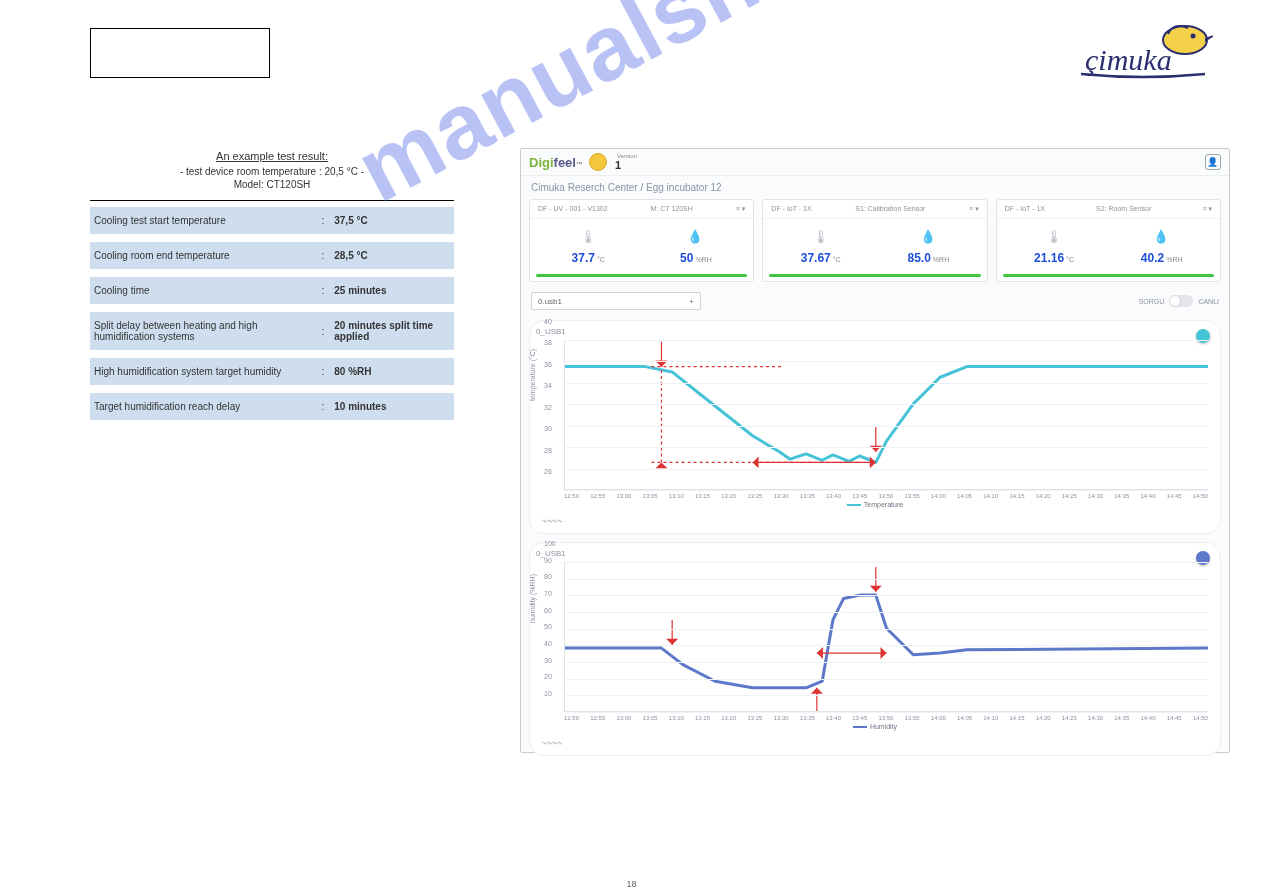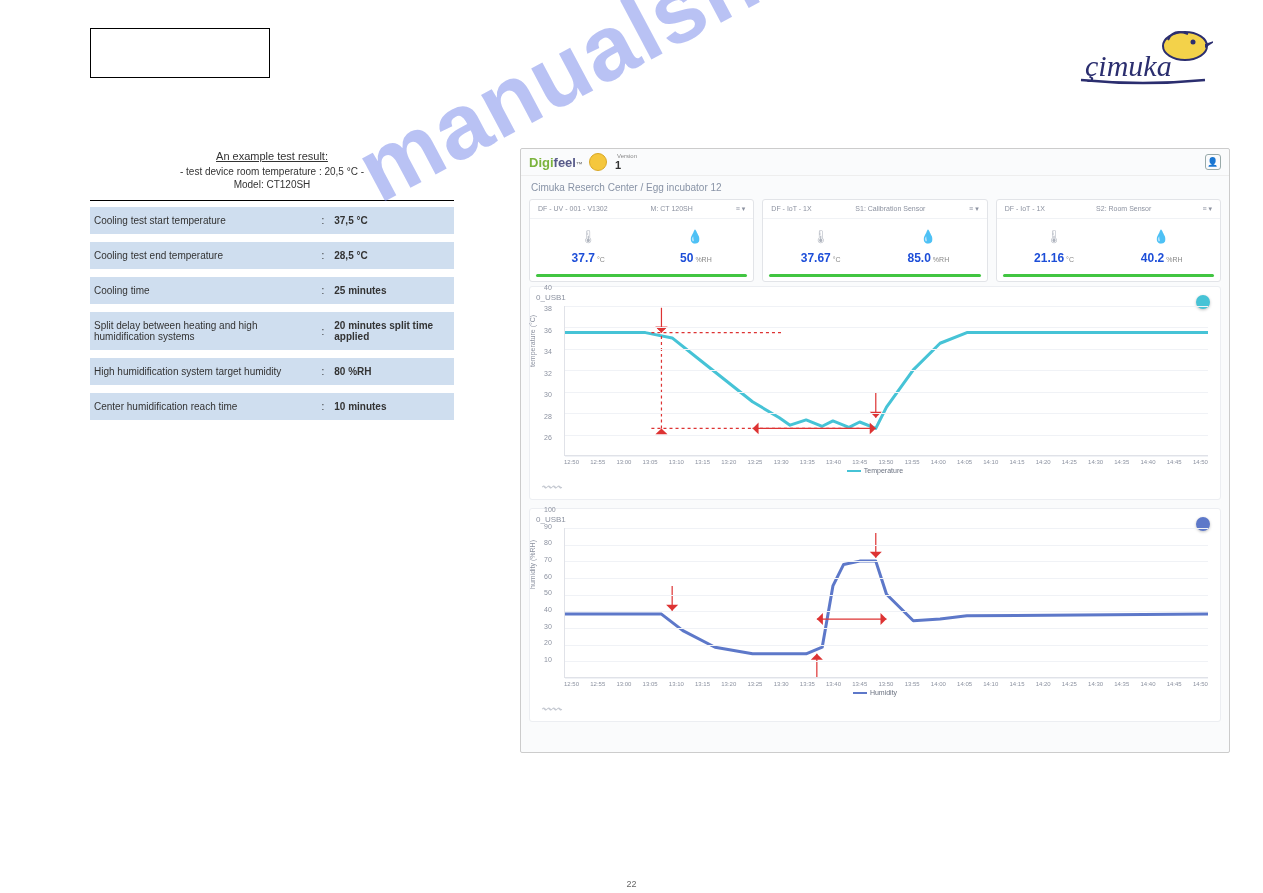--- a/index.html
+++ b/index.html
@@ -1,18 +1,18 @@
 <!DOCTYPE html>
 <html><head>
 <meta charset="utf-8">
 <style>
   * { margin: 0; padding: 0; box-sizing: border-box; }
   body { font-family: Arial, sans-serif; background: #fff; width: 1263px; height: 893px; position: relative; overflow: hidden; }
   .doc-id-box { position: absolute; top: 28px; left: 90px; width: 180px; height: 50px; border: 1px solid #000; padding: 4px 6px; font-size: 8px; color: #666; }
-  .logo { position: absolute; top: 30px; right: 50px; width: 140px; height: 55px; }
+  .logo { position: absolute; top: 24px; right: 50px; width: 140px; height: 55px; }
 
   .left-col { position: absolute; top: 150px; left: 90px; width: 364px; }
   .ex-head { text-align: center; font-size: 11px; color: #333; margin-bottom: 4px; text-decoration: underline; }
   .ex-item { text-align: center; font-size: 10px; color: #333; margin-bottom: 2px; }
   .hr { border: none; border-top: 1px solid #000; margin: 10px 0 6px 0; }
   .tbl { width: 100%; border-collapse: collapse; font-size: 10px; }
   .tbl tr.band { background: #cfdeef; }
   .tbl td { padding: 8px 4px; color: #333; vertical-align: middle; }
   .tbl td.lab { text-align: left; width: 62%; }
   .tbl td.sep { text-align: center; width: 4%; }
@@ -39,21 +39,21 @@
   .metric-val { font-size: 12px; font-weight: bold; color: #1d4ed8; }
   .metric-unit { font-size: 7px; color: #888; margin-left: 2px; }
   .card-bar { height: 3px; background: #41c541; margin: 2px 6px 0 6px; border-radius: 2px; }
 
   .controls-row { display: flex; align-items: center; padding: 10px 10px 6px 10px; }
   .dropdown { width: 170px; height: 18px; border: 1px solid #d0d3da; border-radius: 2px; font-size: 8px; color: #666; padding: 0 6px; display: flex; align-items: center; justify-content: space-between; background: #fff; }
   .toggle-wrap { margin-left: auto; display: flex; align-items: center; font-size: 7px; color: #8c92a0; gap: 5px; }
   .toggle { width: 24px; height: 12px; border-radius: 6px; background: #e3e5ea; position: relative; }
   .toggle::after { content: ""; position: absolute; width: 10px; height: 10px; background: #fff; border-radius: 50%; top: 1px; left: 1px; box-shadow: 0 0 2px rgba(0,0,0,.2); }
 
-  .chart-panel { margin: 4px 8px 8px 8px; background: #fff; border: 1px solid #eceef2; border-radius: 3px; padding: 6px; position: relative; }
+  .chart-panel { margin: 4px 8px 8px 8px; background: #fff; border: 1px solid #eceef2; border-radius: 15px; padding: 6px; position: relative; }
   .chart-title { font-size: 8px; color: #8c92a0; margin-bottom: 4px; }
   .chart-area { position: relative; height: 150px; border-left: 1px solid #e0e2e8; border-bottom: 1px solid #e0e2e8; margin-left: 28px; margin-right: 6px; }
   .ylab { position: absolute; left: 2px; top: 50%; transform: translateY(-50%) rotate(-90deg); transform-origin: left center; font-size: 7px; color: #8c92a0; white-space: nowrap; }
   .ytick { position: absolute; left: 14px; font-size: 7px; color: #8c92a0; transform: translateY(-50%); }
   .grid-h { position: absolute; left: 0; right: 0; border-top: 1px solid #f0f2f6; }
   .xticks { display: flex; justify-content: space-between; font-size: 6px; color: #8c92a0; margin-left: 28px; margin-right: 6px; margin-top: 3px; }
   .legend { text-align: center; font-size: 7px; color: #6b7280; margin-top: 2px; }
   .legend .sw { display: inline-block; width: 14px; height: 2px; vertical-align: middle; margin-right: 3px; }
   .mini-wave { color: #c6cad2; font-size: 10px; margin-top: 4px; margin-left: 6px; }
   .dot-legend { position: absolute; top: 8px; right: 10px; width: 14px; height: 14px; border-radius: 50%; box-shadow: 0 1px 3px rgba(0,0,0,.25); }
@@ -89,21 +89,21 @@
     <tbody>
         <tr class="band">
       <td class="lab">Cooling test start temperature</td>
       <td class="sep">:</td>
       <td class="val">37,5 °C</td>
     </tr>
     <tr class="spacer-row">
           <td colspan="3"></td>
         </tr>
     <tr class="band">
-      <td class="lab">Cooling test end temperature</td>
+      <td class="lab">Cooling room end temperature</td>
       <td class="sep">:</td>
       <td class="val">28,5 °C</td>
     </tr>
     <tr class="spacer-row">
           <td colspan="3"></td>
         </tr>
     <tr class="band">
       <td class="lab">Cooling time</td>
       <td class="sep">:</td>
       <td class="val">25 minutes</td>
@@ -121,21 +121,21 @@
         </tr>
     <tr class="band">
       <td class="lab">High humidification system target humidity</td>
       <td class="sep">:</td>
       <td class="val">80 %RH</td>
     </tr>
     <tr class="spacer-row">
           <td colspan="3"></td>
         </tr>
     <tr class="band">
-      <td class="lab">Center humidification reach time</td>
+      <td class="lab">Target humidification reach delay</td>
       <td class="sep">:</td>
       <td class="val">10 minutes</td>
     </tr>
   </tbody>
     </table>
 </div>
 
 <div class="screenshot">
 
   <div class="top-bar">
@@ -202,20 +202,31 @@
         </div>
         <div class="metric">
           <span class="metric-ico">💧</span>
           <span class="metric-val">40.2</span><span class="metric-unit">%RH</span>
         </div>
       </div>
       <div class="card-bar"></div>
     </div>
   </div>
 
+  <div class="controls-row">
+    <div class="dropdown">
+      <span>0.usb1</span>
+      <span>+</span>
+    </div>
+    <div class="toggle-wrap">
+      <span>SORGU</span>
+      <span class="toggle"></span>
+      <span>CANLI</span>
+    </div>
+  </div>
 
   <div class="chart-panel">
     <div class="chart-title">0_USB1</div>
     <div class="dot-legend" style="background:#46c3d6"></div>
     <span class="ylab" style="top:80px;">temperature (°C)</span>
     <div id="ytop" style="position:relative;margin-left:0;">
     </div>
     <div class="ytick" style="top: 150px;">26</div>
       <div class="ytick" style="top: 128.571px;">28</div>
       <div class="ytick" style="top: 107.143px;">30</div>
@@ -346,13 +357,13 @@
         <span>14:50</span>
       </div>
     <div class="legend"><span class="sw" style="background:#5d78c9"></span><span>Humidity</span></div>
     <div class="mini-wave">〰〰</div>
   </div>
 
 </div>
 
 <div class="watermark">manualshive.com</div>
 
-<div class="page-num">22</div>
+<div class="page-num">18</div>
 
 </body></html>

